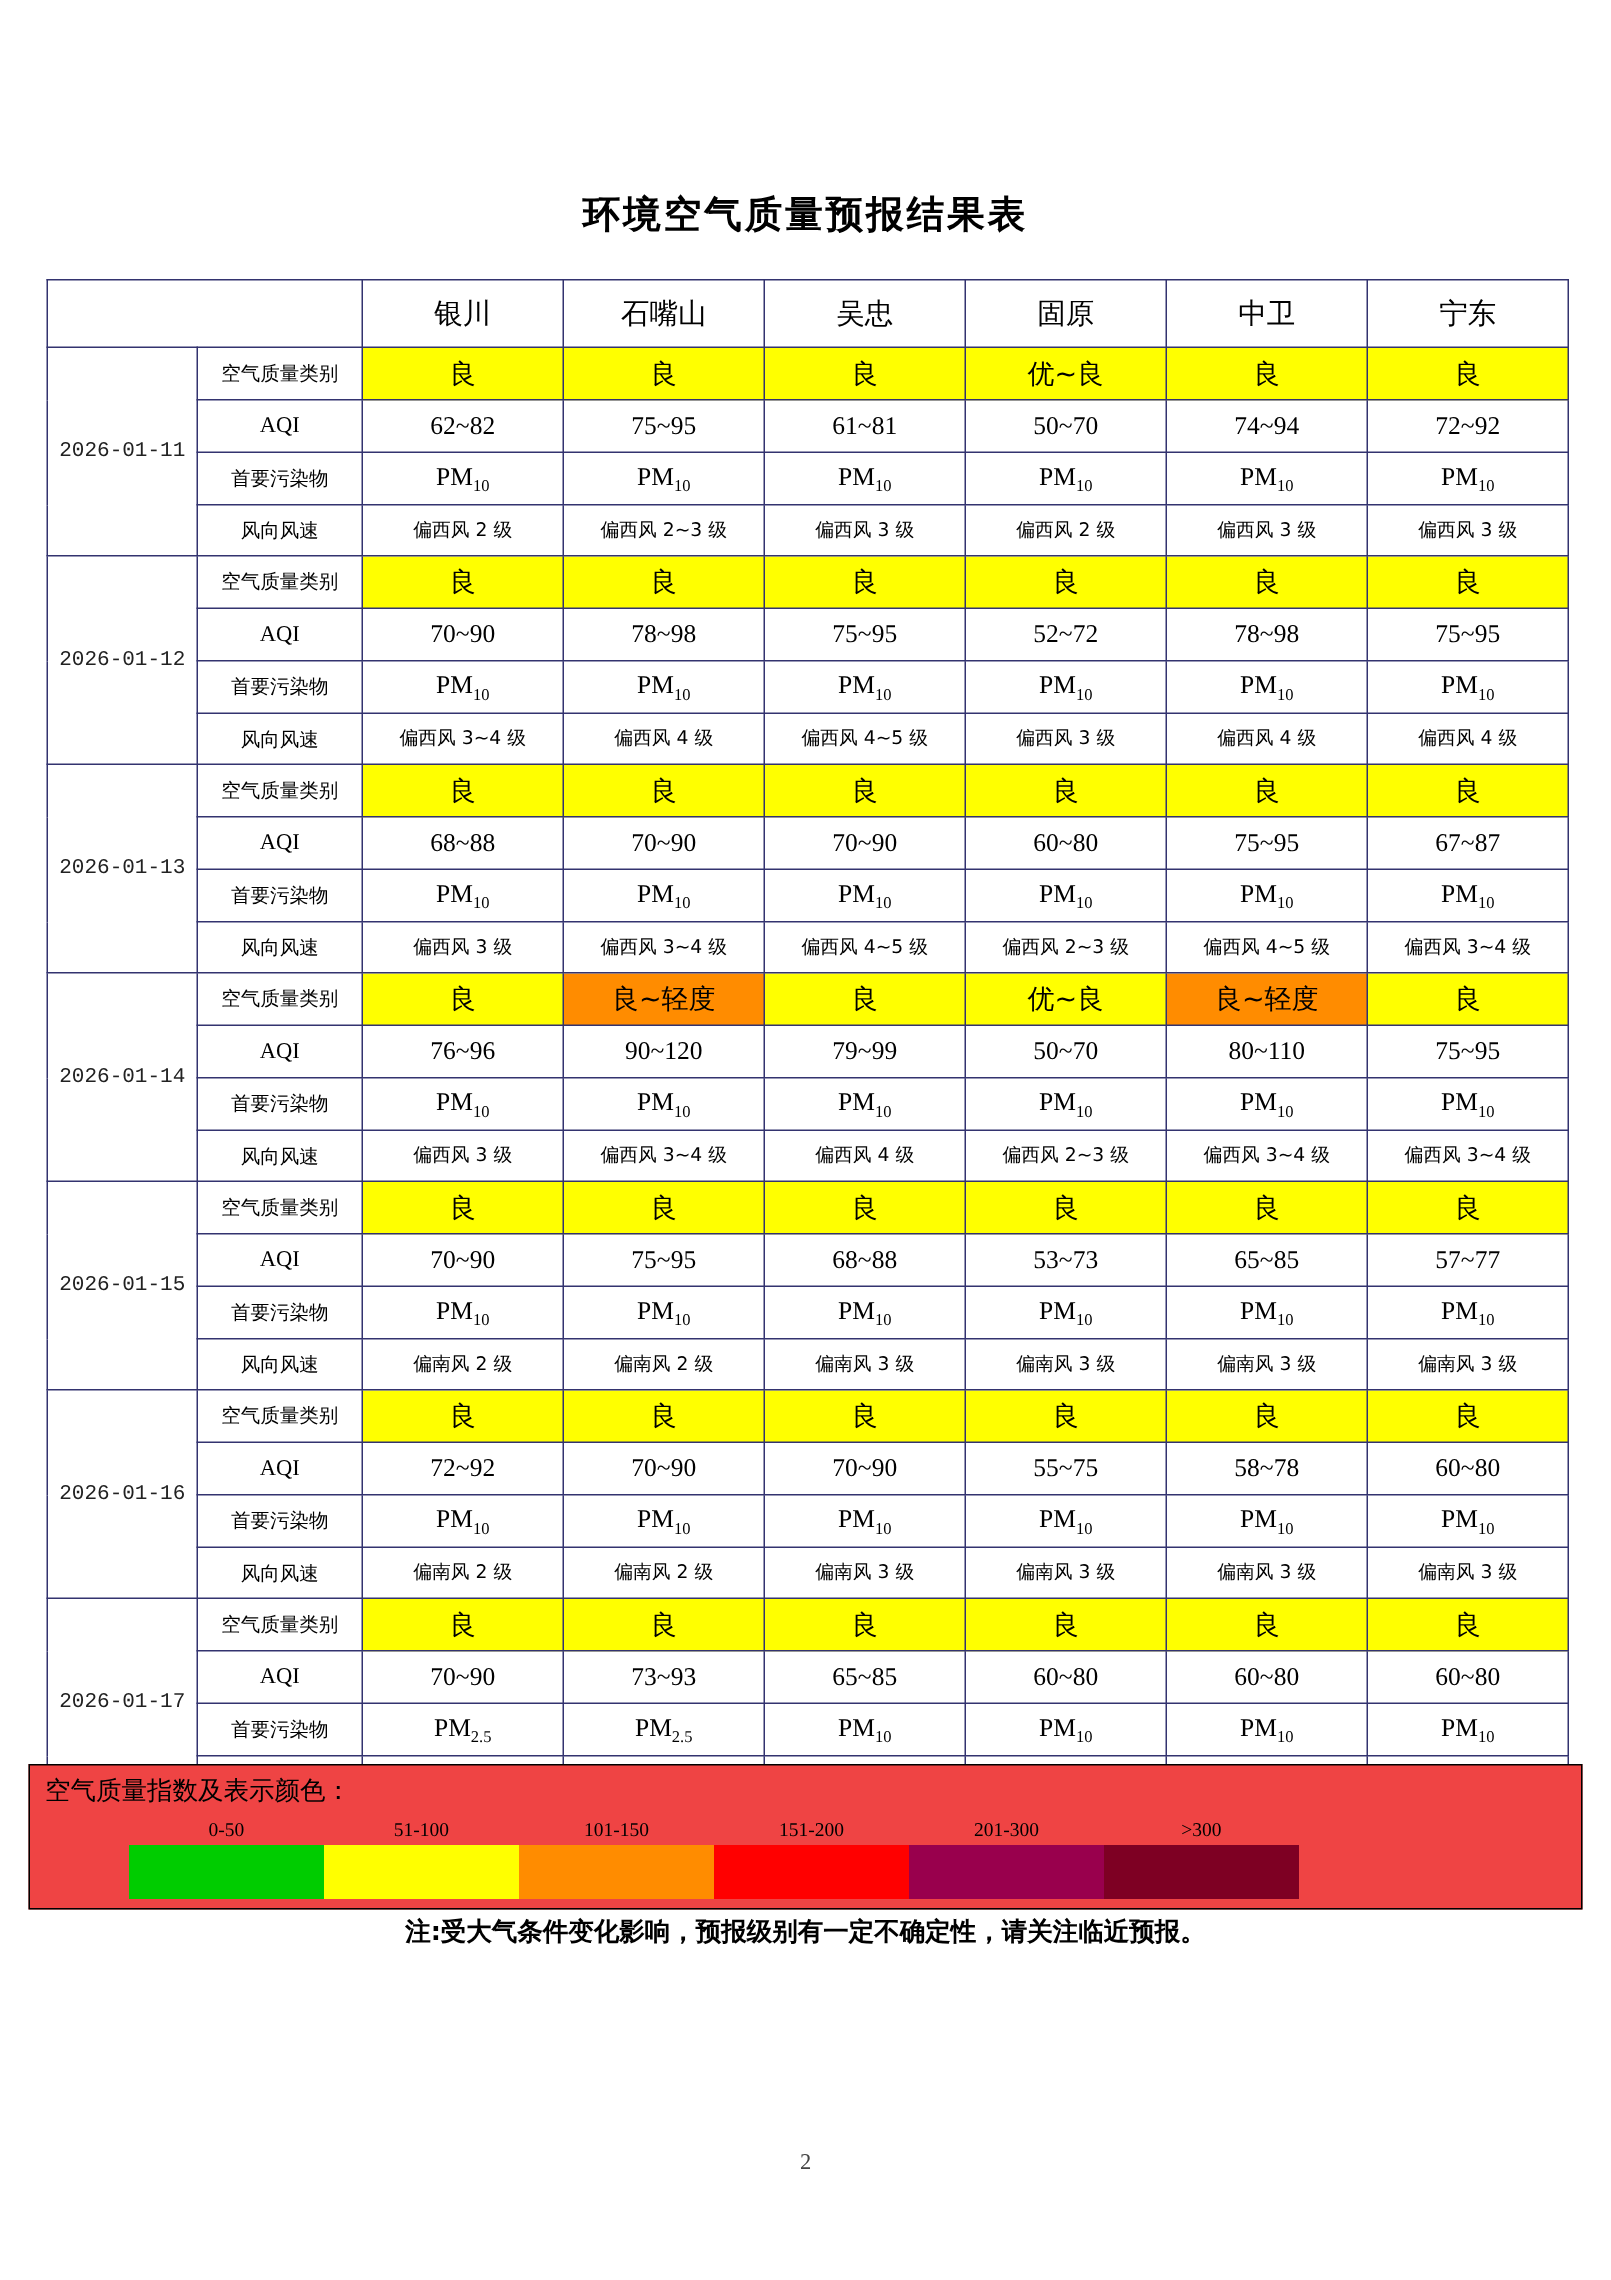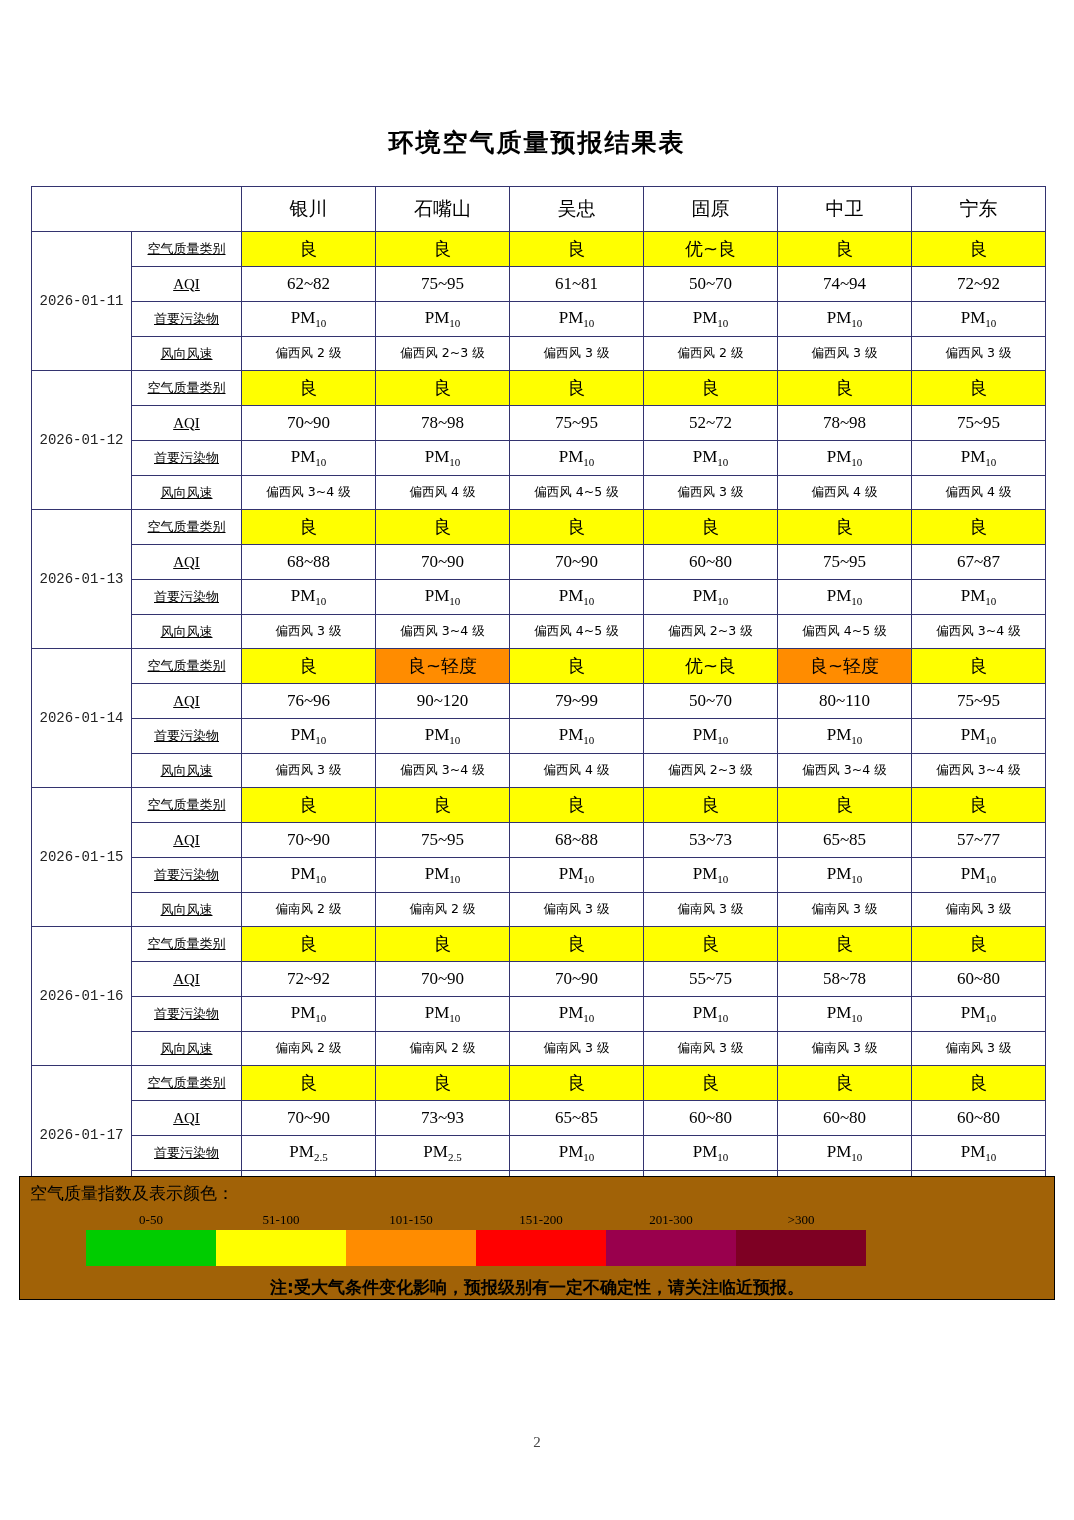--- a/index.html
+++ b/index.html
@@ -60,21 +60,20 @@
   .corner-blank { border-right: 1px solid #33336f; }
 
   td.date-cell {
     font-family: Liberation Mono, monospace;
     font-size: 14px;
     color: #222;
   }
   td.rowlabel {
     font-family: "DejaVu Sans", sans-serif;
     font-size: 13px;
-    text-decoration: underline;
   }
   td.rowlabel.aqi-label {
     font-family: "Liberation Serif", serif;
     font-size: 15px;
   }
   tr.r-cat td { height: 34px; }
   tr.r-aqi td { height: 34px; }
   tr.r-pol td { height: 34px; }
   tr.r-wind td { height: 33px; }
 
@@ -98,24 +97,24 @@
     font-family: "DejaVu Sans", sans-serif;
     font-size: 12.5px;
   }
 
   
   .legend-box {
     position: absolute;
     left: 19px;
     top: 1176px;
     width: 1036px;
-    height: 124px;
+    height: 97px;
     border: 1px solid #000;
     box-sizing: border-box;
-    background: #a16207;
+    background: #ef4444;
   }
   .legend-title {
     position: absolute;
     left: 10px;
     top: 5px;
     font-family: "DejaVu Sans", sans-serif;
     font-size: 17px;
     color: #000;
   }
   .legend-scale {

